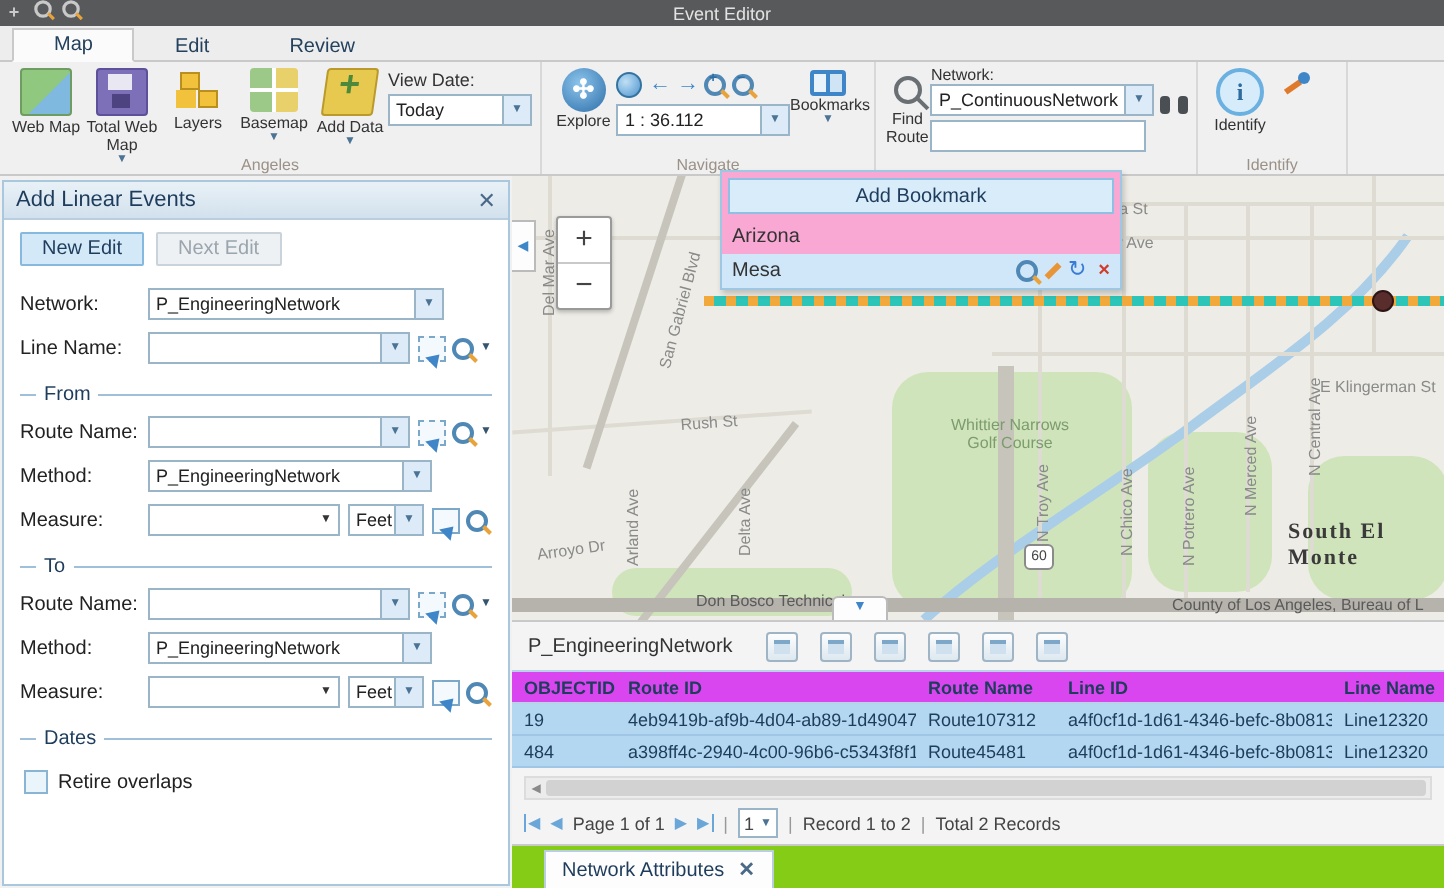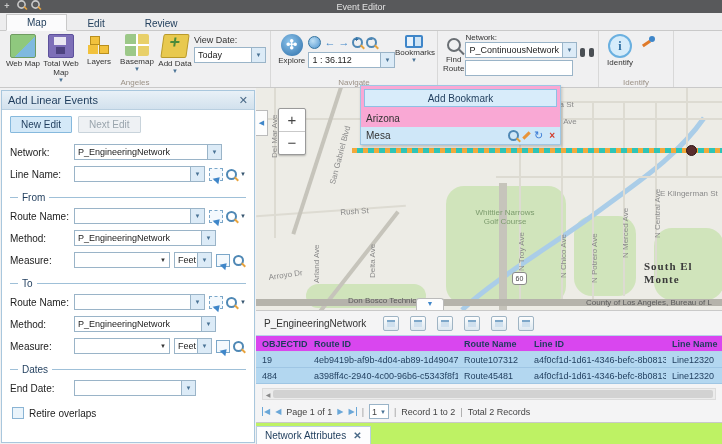--- a/index.html
+++ b/index.html
@@ -138,22 +138,22 @@
         color:#1e3c5c;align-items:center;cursor:pointer;}
   .hscroll{margin:4px 6px 2px 6px;height:10px;background:#ececec;border:1px solid #dcdcdc;display:flex;align-items:center;}
   .hscroll .arr{width:10px;text-align:center;font-size:6px;color:#8a8a8a;}
   .hscroll .thumb{flex:1;height:8px;background:#d2d2d2;border-radius:2px;margin-right:2px;cursor:pointer;}
   .pager{display:flex;align-items:center;gap:5px;padding:2px 0 0 6px;font-size:9px;color:#444;}
   .pbtn{color:#6aa7d8;font-size:8px;cursor:pointer;}
   .pbtn.bar{border-left:1px solid #6aa7d8;padding-left:1px;}
   .pbtn.bar2{border-right:1px solid #6aa7d8;padding-right:1px;}
   .psep{color:#999;}
   .pagesel{display:flex;align-items:center;border:1px solid #9ab4c8;background:#fff;height:13px;padding:0 2px;gap:3px;font-size:9px;cursor:pointer;}
-  .bottomtabs{position:absolute;left:0;bottom:0;width:466px;height:22px;background:#bef264;border-top:1px solid #c9c9c9;
-              display:flex;align-items:flex-end;padding-left:0;box-sizing:border-box;}
+  .bottomtabs{position:absolute;left:0;bottom:0;width:466px;height:22px;background:#84cc16;border-top:1px solid #c9c9c9;
+              display:flex;align-items:flex-end;padding-left:16px;box-sizing:border-box;}
   .btab{background:#fdfdfe;border:1px solid #b9cfe0;border-bottom:none;padding:3px 8px;font-size:10px;color:#1e3c5c;
         display:flex;align-items:center;gap:7px;cursor:pointer;}
   .btab .x{color:#4a6a88;font-size:10px;font-weight:bold;}
 </style>
 </head>
 <body>
 
 <div class="titlebar">
   <span class="tb-ic" style="font-weight:bold;">+</span>
   <span class="tb-ic"><span class="mag" style="border-color:#c9c9c9;transform:scale(.8);"></span></span>
@@ -441,27 +441,20 @@
       </div>
       <span class="rowic">
         <span class="selic" style="border-style:solid;"></span>
         <span class="mag"></span>
       </span>
     </div>
 
     <div class="sep">
         <span>Dates</span>
       </div>
-    <div class="frow">
-      <span class="lbl">End Date:</span>
-      <div class="combo" style="max-width:122px;">
-        <span class="cval"></span>
-        <span class="caret">▼</span>
-      </div>
-    </div>
 
     <div style="margin-top:5px;">
       <div class="cbrow">
         <span class="cb"></span>
         <span>Retire overlaps</span>
       </div>
 
     </div>
 
   </div>

